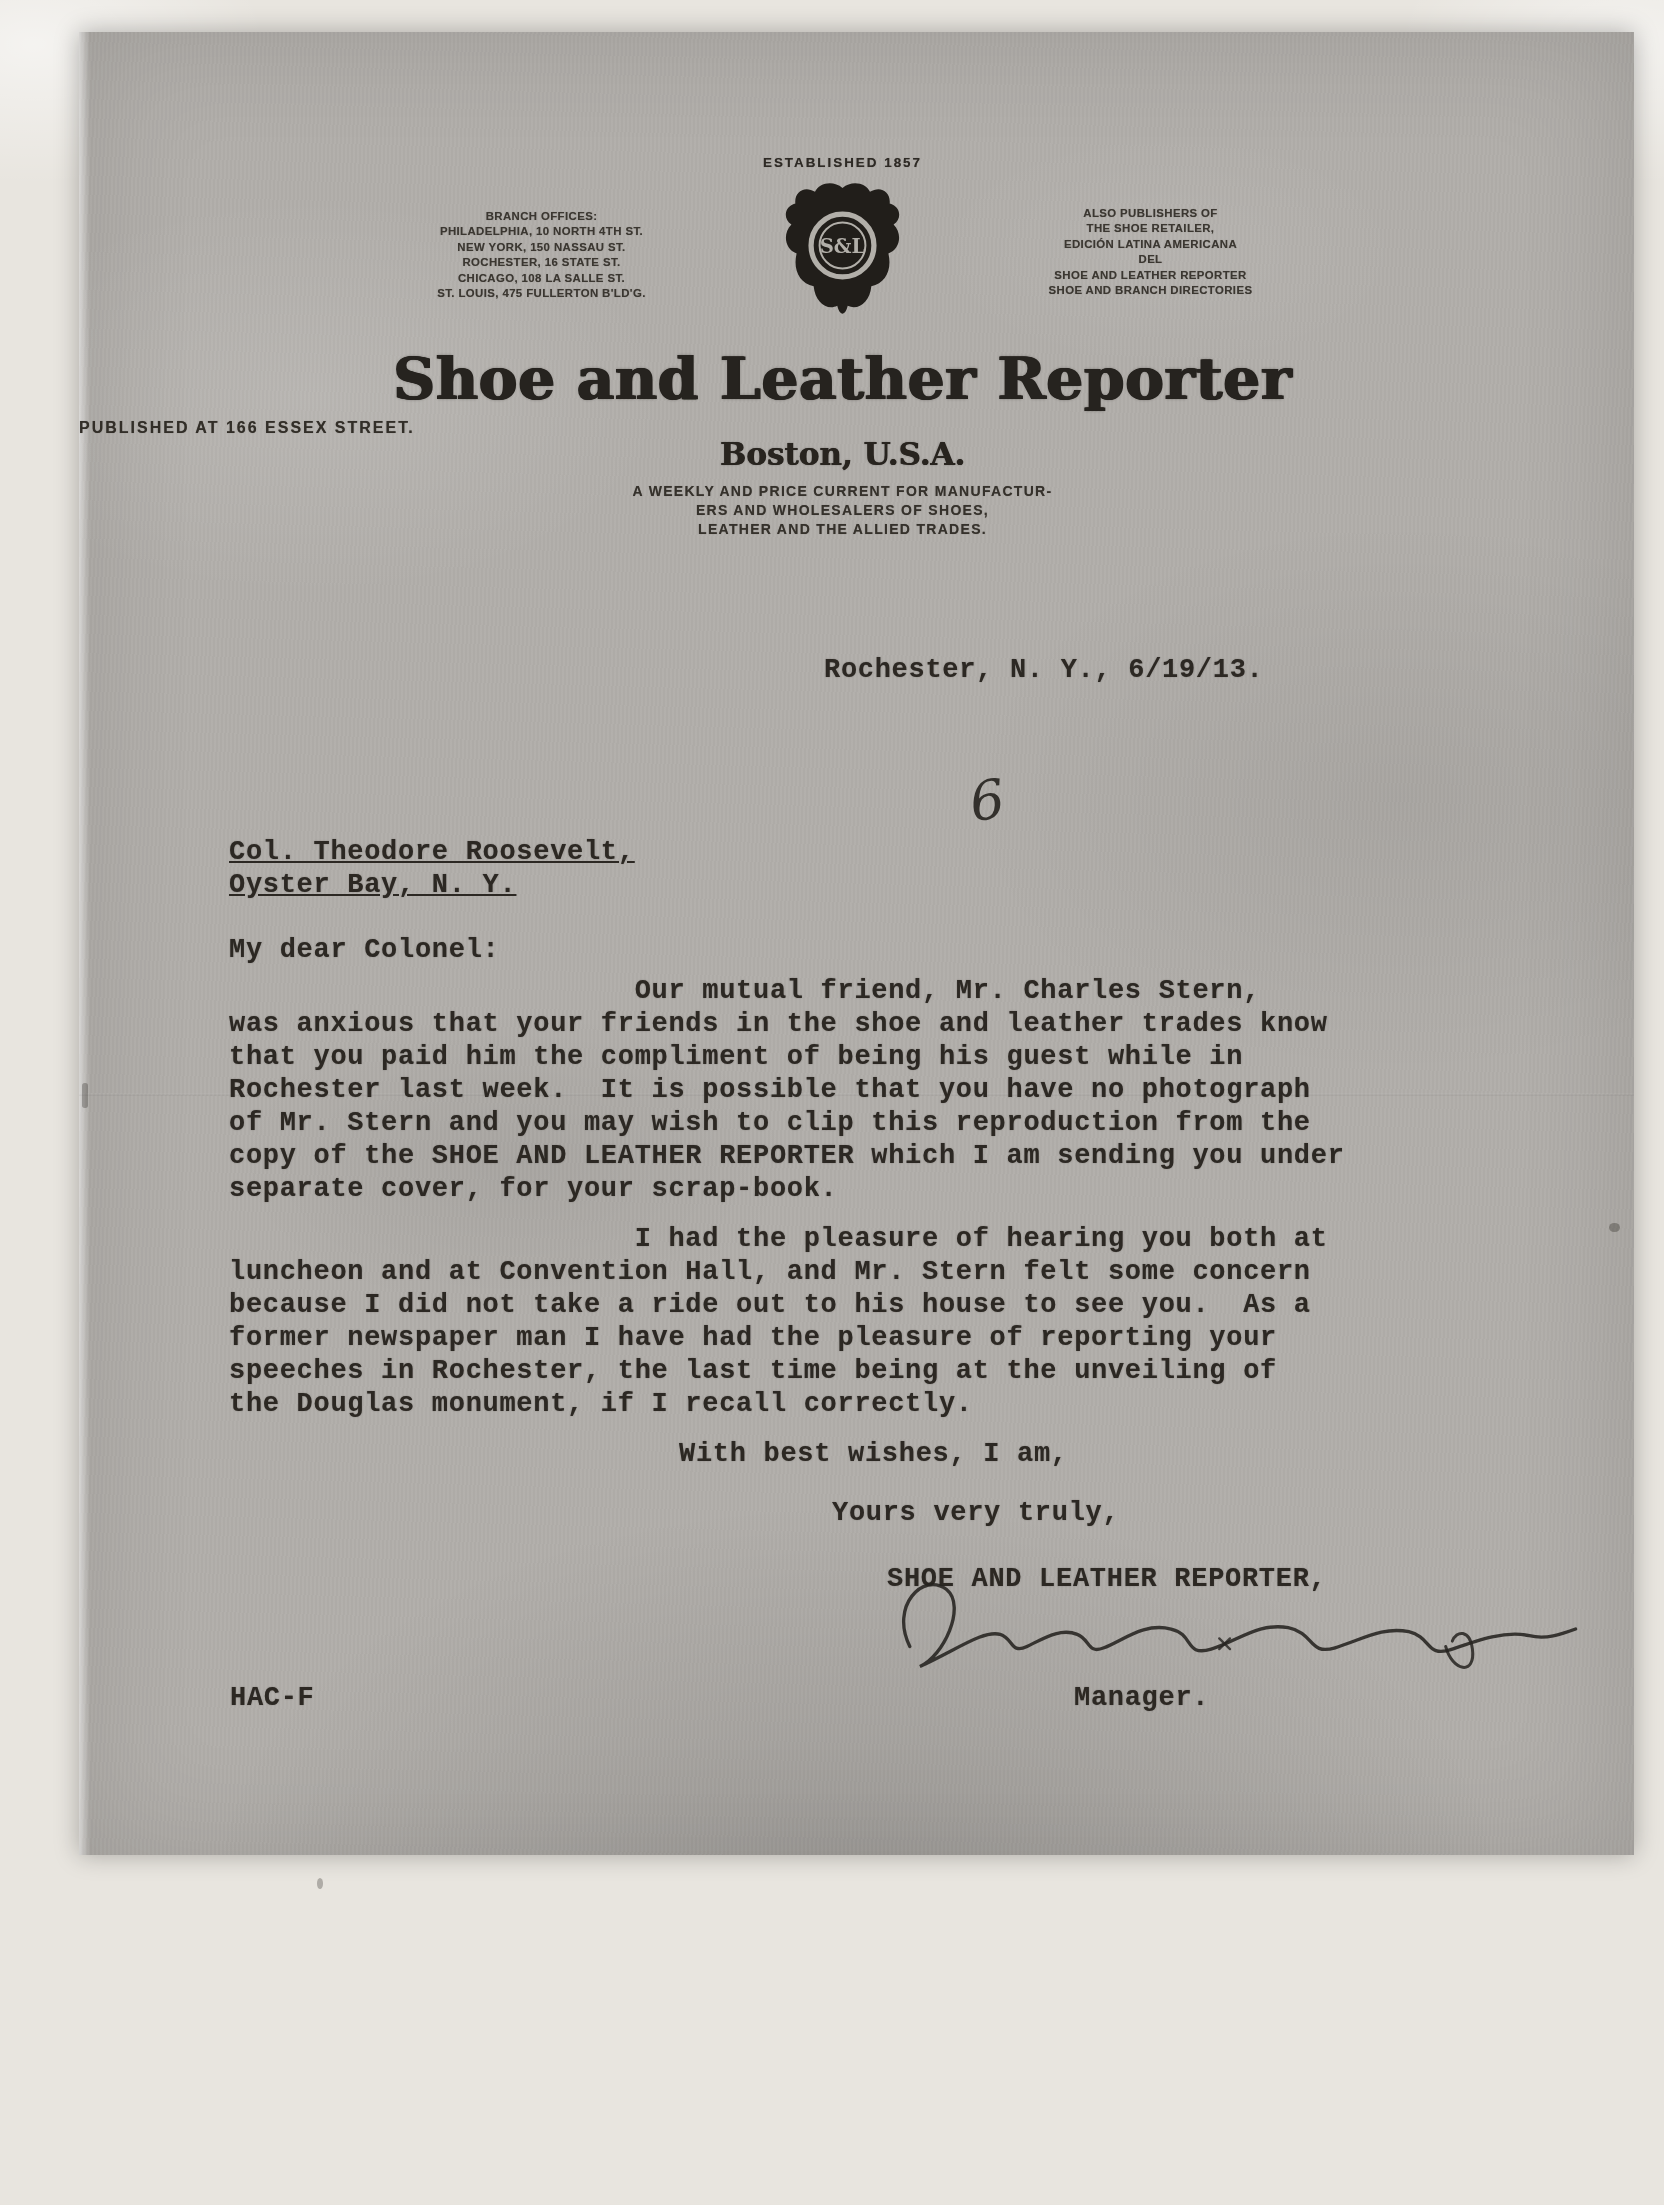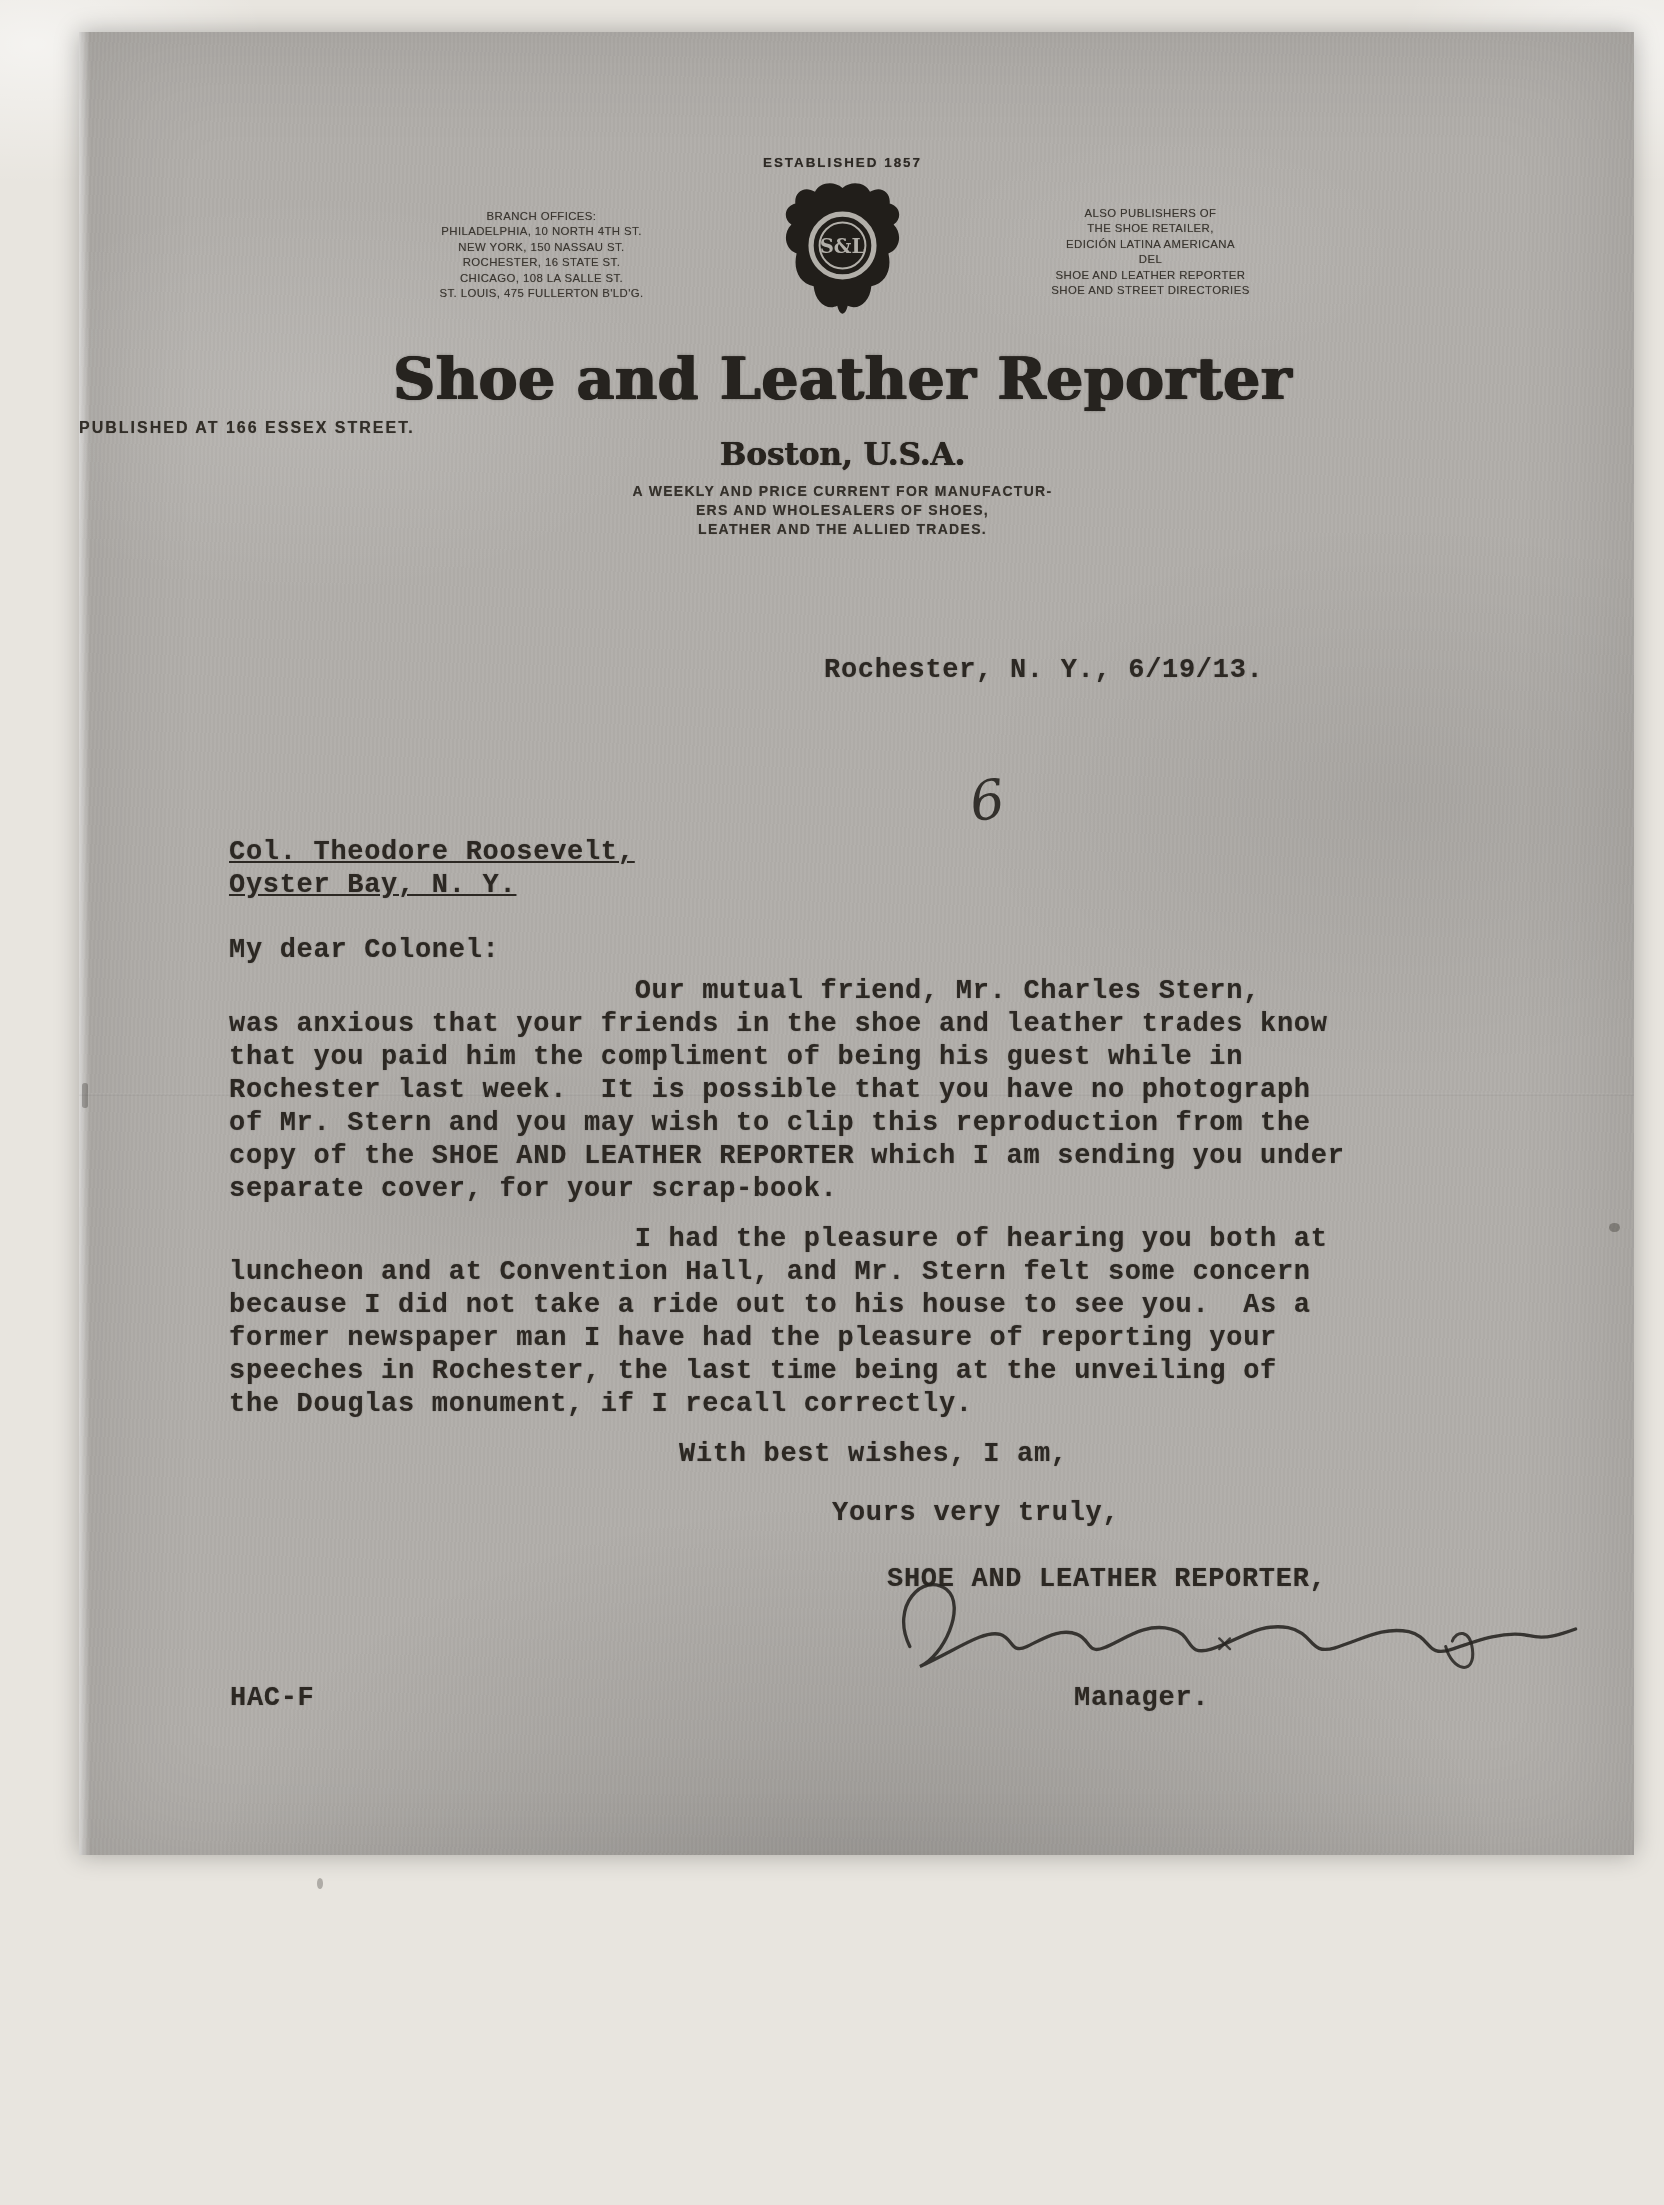--- a/index.html
+++ b/index.html
@@ -41,21 +41,21 @@
   .speck.s3 { left:238px; top:1846px; width:6px; height:10.7px; opacity:.5; }
 
   
   .letterhead { position:absolute; left:0; top:0; width:1527px; color:#35312b; }
   .lh-established {
     position:absolute; left:0; top:123px; width:100%; text-align:center;
     font-size:13.4px; font-weight:bold; letter-spacing:2px; color:#2e2a25;
     text-shadow:0 0 0.7px rgba(46,42,37,0.6);
   }
   .lh-block { position:absolute; width:375px; text-align:center;
-    font-size:11.4px; font-weight:normal; letter-spacing:0.4px; line-height:15.4px;
+    font-size:11.4px; font-weight:bold; letter-spacing:0.4px; line-height:15.4px;
     color:#3b3731; text-shadow:0 0 0.7px rgba(59,55,49,0.5);
   }
   .lh-branch { left:275px; top:177px; }
   .lh-publishers { left:884px; top:174px; }
   .logo { position:absolute; left:698px; top:143px; width:131px; height:162px; }
   .lh-title {
     position:absolute; left:0; top:313px; width:100%; text-align:center;
     font-family:"DejaVu Serif", serif; font-weight:bold; font-size:58px;
     color:#26231f; letter-spacing:0.7px;
     text-shadow:1.3px 0 0 #26231f, -0.7px 0 0 #26231f, 0 0 2.7px rgba(20,18,15,0.35);
@@ -131,21 +131,21 @@
       <circle cx="100" cy="104" r="35" fill="none" stroke="#b2afa9" stroke-width="3"></circle>
       <text x="100" y="115" text-anchor="middle" font-family="DejaVu Serif, serif" font-size="30" font-weight="bold" fill="#b2afa9">S&amp;L</text>
     </svg>
 
     <div class="lh-block lh-publishers">
         <div>ALSO PUBLISHERS OF</div>
         <div>THE SHOE RETAILER,</div>
         <div>EDICIÓN LATINA AMERICANA</div>
         <div>DEL</div>
         <div>SHOE AND LEATHER REPORTER</div>
-        <div>SHOE AND STREET DIRECTORIES</div>
+        <div>SHOE AND BRANCH DIRECTORIES</div>
       </div>
 
     <div class="lh-title">Shoe and Leather Reporter</div>
     <div class="lh-published">PUBLISHED AT 166 ESSEX STREET.</div>
     <div class="lh-city">Boston, U.S.A.</div>
 
     <div class="lh-tagline">
         <div>A WEEKLY AND PRICE CURRENT FOR MANUFACTUR-</div>
         <div>ERS AND WHOLESALERS OF SHOES,</div>
         <div>LEATHER AND THE ALLIED TRADES.</div>

